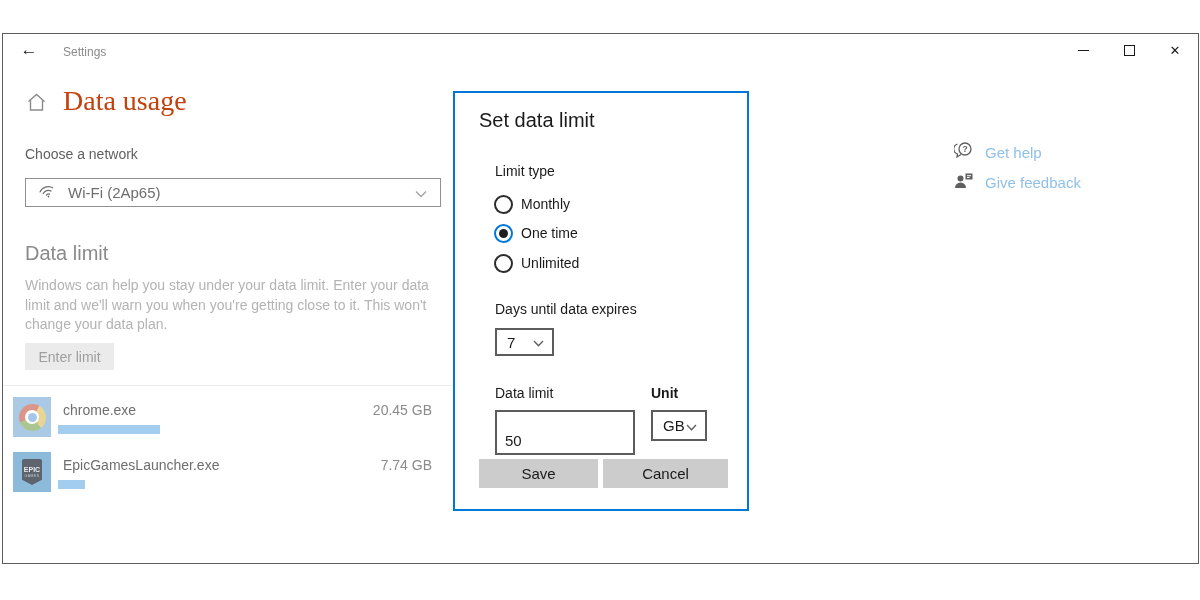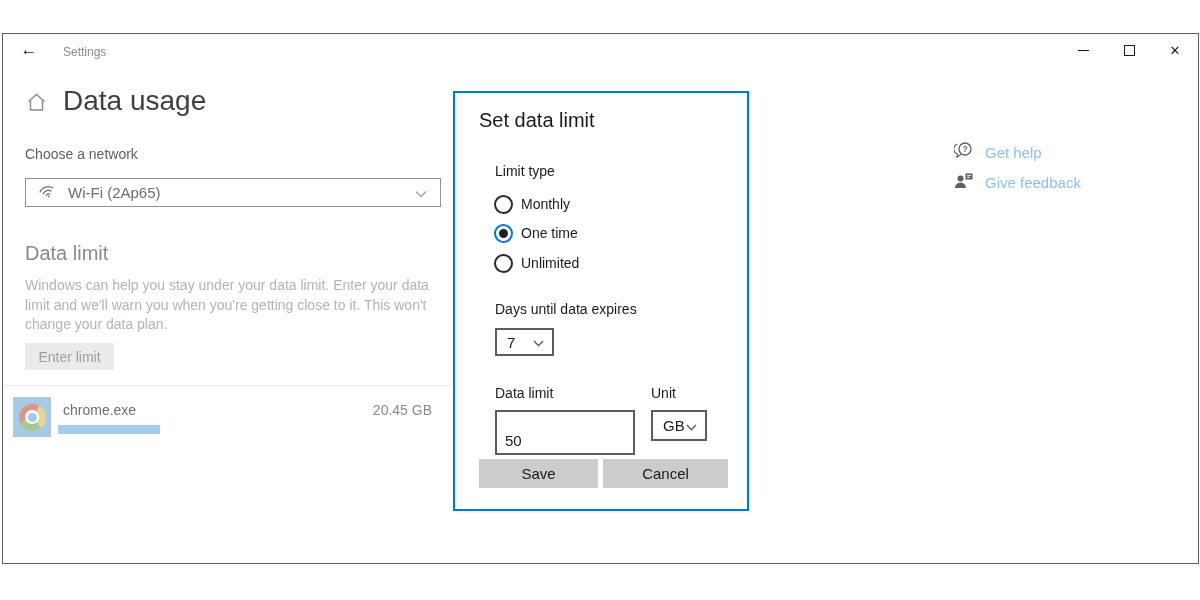--- a/index.html
+++ b/index.html
@@ -11,21 +11,21 @@
   .back{left:12px;top:4px;width:28px;height:24px;font-size:17px;color:#1a1a1a;
     display:flex;align-items:center;justify-content:center;}
   .apptitle{left:60px;top:11px;font-size:12px;color:#8a8a8a;}
   .caption{right:0;top:0;height:32px;display:flex;}
   .capbtn{width:46px;height:32px;display:flex;align-items:center;justify-content:center;}
   .minbar{width:11px;height:1px;background:#1a1a1a;}
   .maxbox{width:9px;height:9px;border:1px solid #1a1a1a;}
   .closex{font-size:13px;color:#1a1a1a;}
   
   .home-ic{left:23px;top:58px;}
-  .heading{left:60px;top:51px;font-size:28px;font-weight:300;color:#404040;}
+  .heading{left:60px;top:51px;font-size:28px;font-weight:300;color:#c2410c;font-family:Liberation Serif, serif;}
   
   .netlabel{left:22px;top:112px;font-size:14px;color:#5f5f5f;}
   .netselect{left:22px;top:144px;width:414px;height:27px;border:1px solid #919191;
     display:flex;align-items:center;background:#fff;}
   .wifi{margin-left:13px;}
   .netvalue{margin-left:11px;font-size:15px;color:#6e6e6e;text-align:right;}
   .netchev{margin-left:auto;margin-right:13px;}
   
   .dl-head{left:22px;top:208px;font-size:20px;color:#8a8a8a;font-weight:400;}
   .dl-desc{left:22px;top:242px;width:414px;font-size:14px;line-height:19.5px;color:#b3b3b3;}
@@ -143,20 +143,31 @@
           <div class="chrome-hub">
             <div class="chrome-core"></div>
           </div>
         </div>
     </div>
     <div class="appname">chrome.exe</div>
     <div class="appusage">20.45 GB</div>
     <div class="bar" style="width:102px"></div>
   </div>
 
+  <div class="abs row row-2">
+    <div class="appicon epicbg">
+      <div class="epic-badge">
+        <div class="epic-top">EPIC</div>
+        <div class="epic-bot">GAMES</div>
+      </div>
+    </div>
+    <div class="appname">EpicGamesLauncher.exe</div>
+    <div class="appusage">7.74 GB</div>
+    <div class="bar" style="width:27px"></div>
+  </div>
 
 
   <div class="abs linkrow hl-1">
     <span>
       <svg width="19" height="17" viewBox="0 0 19 17">
         <path d="M3.5 2 A6.5 5.5 0 0 0 3.5 12 L3 15 L7 12.5" fill="none" stroke="#5f5f5f" stroke-width="1.3"></path>
         <circle cx="11" cy="7" r="6" fill="none" stroke="#5f5f5f" stroke-width="1.3"></circle>
         <text x="11" y="10" text-anchor="middle" font-size="8.5" font-weight="bold" fill="#5f5f5f">?</text>
       </svg>
     </span>
@@ -199,21 +210,21 @@
     <div class="abs dselect dsel-days">
       <span class="dsel-val">7</span>
       <span class="dsel-chev">
         <svg width="11" height="7" viewBox="0 0 11 7" fill="none" stroke="#5c5c5c" stroke-width="1.3">
           <path d="M1 1 L5.5 5.7 L10 1"></path>
         </svg>
       </span>
     </div>
 
     <div class="abs dlabel" style="left:40px;top:292px;">Data limit</div>
-    <div class="abs dlabel" style="left:196px;top:292px;">Unit</div>
+    <div class="abs dlabel" style="left:196px;top:292px;font-weight:bold;">Unit</div>
 
     <input class="abs dinput" type="text" value="50" style="">
 
     <div class="abs dselect dsel-unit">
       <span class="dsel-val">GB</span>
       <span class="dsel-chev">
         <svg width="11" height="7" viewBox="0 0 11 7" fill="none" stroke="#5c5c5c" stroke-width="1.3">
           <path d="M1 1 L5.5 5.7 L10 1"></path>
         </svg>
       </span>

